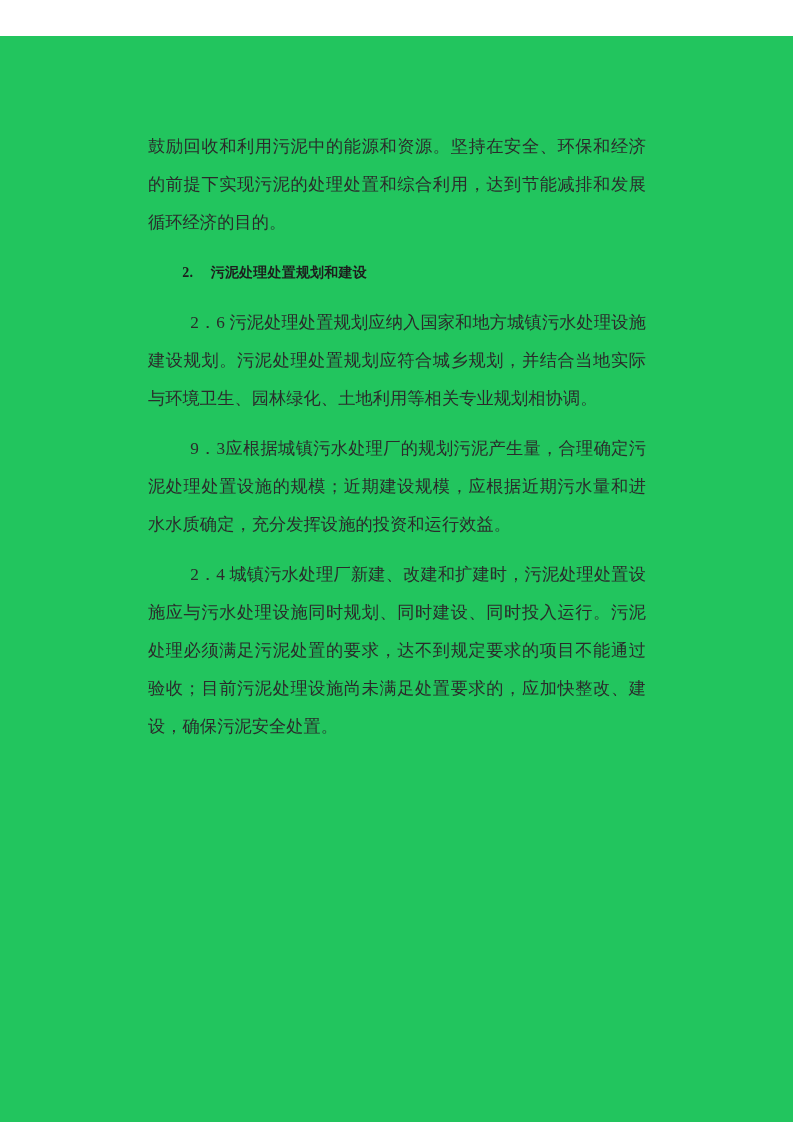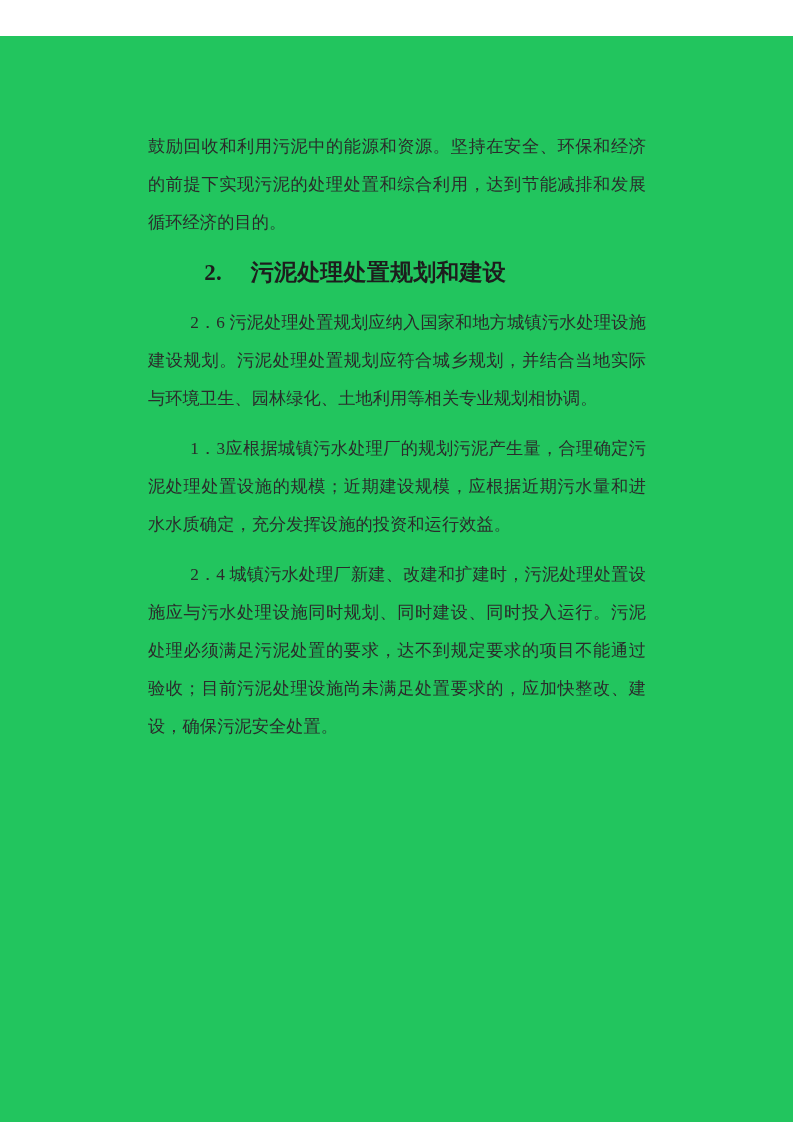--- a/index.html
+++ b/index.html
@@ -47,21 +47,21 @@
   
   .para.numbered {
     text-indent: 2.45em;
   }
   .para + .para {
     margin-top: 12px;
   }
   .heading {
     margin: 0;
     margin-top: 12px;
-    font-size: 23px;
+    font-size: 14px;
     line-height: 38px;
     font-weight: bold;
     text-indent: 2.45em;
     color: #1d1d1d;
     letter-spacing: 0.2px;
   }
   .heading .h-num {
     font-weight: bold;
   }
   .heading .h-gap {
@@ -82,18 +82,18 @@
 
 
 
     <h2 class="heading">
       <span class="h-num">2.</span><span class="h-gap"></span><span>污泥处理处置规划和建设</span>
     </h2>
 
     <p class="para numbered">2．6 污泥处理处置规划应纳入国家和地方城镇污水处理设施建设规划。污泥处理处置规划应符合城乡规划，并结合当地实际与环境卫生、园林绿化、土地利用等相关专业规划相协调。</p>
 
 
-    <p class="para numbered">1．3应根据城镇污水处理厂的规划污泥产生量，合理确定污泥处理处置设施的规模；近期建设规模，应根据近期污水量和进水水质确定，充分发挥设施的投资和运行效益。</p>
+    <p class="para numbered">9．3应根据城镇污水处理厂的规划污泥产生量，合理确定污泥处理处置设施的规模；近期建设规模，应根据近期污水量和进水水质确定，充分发挥设施的投资和运行效益。</p>
 
     <p class="para numbered">2．4 城镇污水处理厂新建、改建和扩建时，污泥处理处置设施应与污水处理设施同时规划、同时建设、同时投入运行。污泥处理必须满足污泥处置的要求，达不到规定要求的项目不能通过验收；目前污泥处理设施尚未满足处置要求的，应加快整改、建设，确保污泥安全处置。</p>
 
   </div>
 </div>
 
 </body></html>

